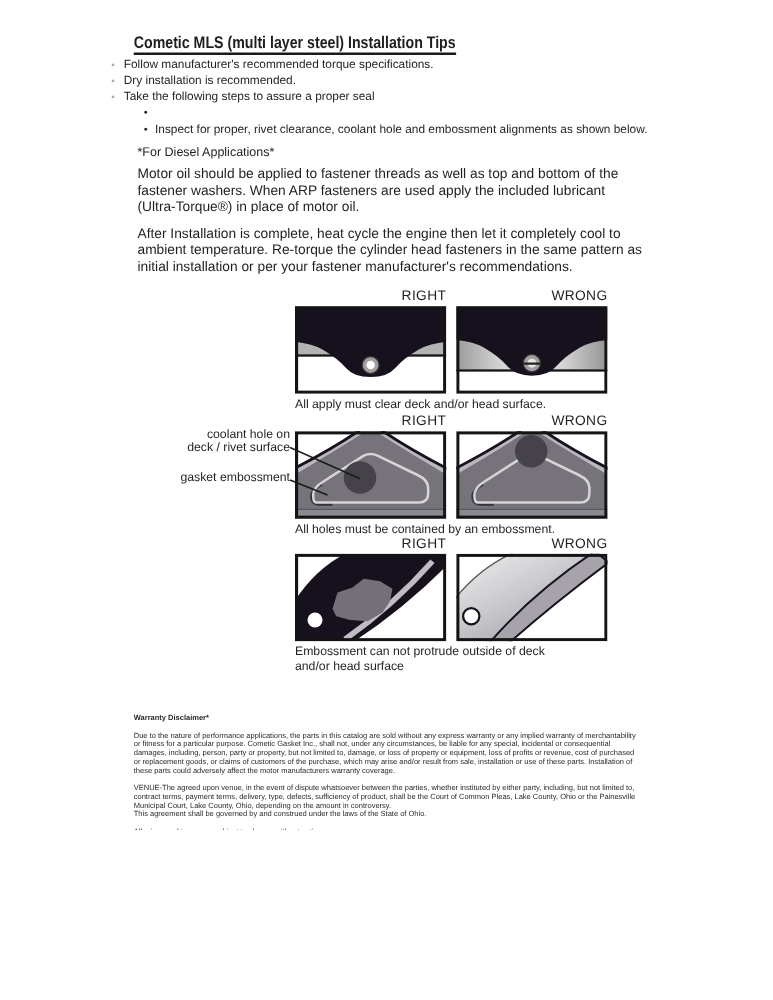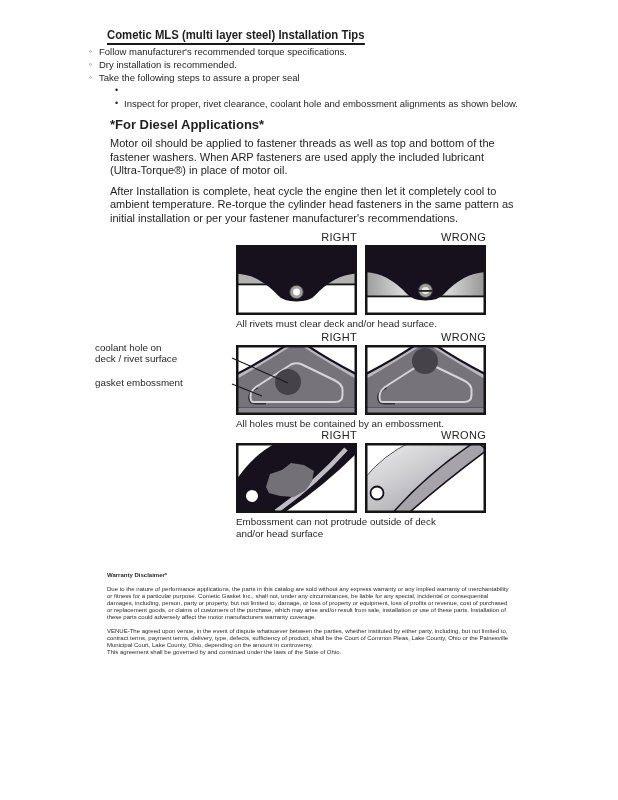--- a/index.html
+++ b/index.html
@@ -10,35 +10,35 @@
   .intro{position:absolute;left:89px;top:25px;width:452px;}
   .title{margin:0 0 5px 18px;font-size:13.5px;font-weight:700;letter-spacing:0;
          display:inline-block;transform:scaleX(0.84);transform-origin:left center;
          border-bottom:2px solid #1a1a1a;padding-bottom:1px;white-space:nowrap;}
   .title-row{height:20px;}
   .bullet,.sub-bullet{display:flex;font-size:9.5px;line-height:13px;}
   .sub-bullet{margin-left:26px;}
   .b-marker{width:10px;flex:none;font-size:8px;line-height:13px;}
   .sb-marker{width:9px;flex:none;font-size:9px;line-height:13px;}
   .diesel{margin:7px 0 0 21px;width:404px;}
-  .diesel-heading{font-size:13px;font-weight:700;margin:0 0 5px 0;}
+  .diesel-heading{font-size:10px;font-weight:400;margin:0 0 5px 0;}
   .diesel p{margin:0 0 7px 0;font-size:11px;line-height:13.5px;}
   .diesel .note{margin-top:11px;}
 
   
   .figure{position:absolute;left:236px;width:260px;}
   .fig1{top:231px;} .fig2{top:331px;} .fig3{top:429px;}
   .labels-row{display:flex;gap:8px;margin-bottom:2px;}
   .labels-row span{width:121px;text-align:right;font-size:11px;letter-spacing:0.3px;}
   .panels-row{display:flex;gap:8px;}
   .panels-row svg{display:block;width:121px;height:70px;}
   .caption{font-size:9.8px;line-height:12px;margin-top:3px;white-space:nowrap;}
 
   
-  .side-label{position:absolute;width:137px;left:95px;text-align:left;font-size:9.8px;line-height:11px;}
+  .side-label{position:absolute;width:137px;left:95px;text-align:right;font-size:9.8px;line-height:11px;}
   .lbl-coolant{top:342px;}
   .lbl-emboss{top:377px;}
   .pointer-svg{position:absolute;left:200px;top:350px;width:95px;height:50px;overflow:visible;}
 
   
   .warranty{position:absolute;left:107px;top:572px;width:406px;font-size:6px;line-height:7px;color:#2a2a2a;}
   .warranty .w-head{font-weight:700;margin:0 0 7px 0;}
   .warranty p{margin:0 0 7px 0;}
   .warranty p.tight{margin:0;}
 
@@ -106,21 +106,21 @@
         <rect width="121" height="70" fill="#ffffff"></rect>
         <rect x="0" y="27" width="121" height="24.5" fill="url(#f1wg)"></rect>
         <rect x="0" y="50.5" width="121" height="1.8" fill="#141414"></rect>
         <path d="M0 0 H121 V27 Q108 28 99 33 Q87 40 80 48 Q74 55.5 60.5 55.5 Q47 55.5 41 48 Q34 40 22 33 Q13 28 0 27 Z" fill="#17101d"></path>
         <circle cx="60.5" cy="45.5" r="7" fill="#a0a0a0" stroke="#333333" stroke-width="1"></circle>
         <circle cx="60.5" cy="45.5" r="3.6" fill="#e8e8e8"></circle>
         <rect x="53.5" y="45" width="14" height="1.8" fill="#222222"></rect>
         <rect x="1.25" y="1.25" width="118.5" height="67.5" fill="none" stroke="#141414" stroke-width="2.5"></rect>
       </svg>
     </div>
-    <div class="caption">All rivets must clear deck and/or head surface.</div>
+    <div class="caption">All apply must clear deck and/or head surface.</div>
   </div>
 
   <div class="figure fig2">
     <div class="labels-row">
       <span>RIGHT</span>
       <span>WRONG</span>
     </div>
     <div class="panels-row">
       <svg viewBox="0 0 121 70">
         <rect width="121" height="70" fill="#76747a"></rect>

